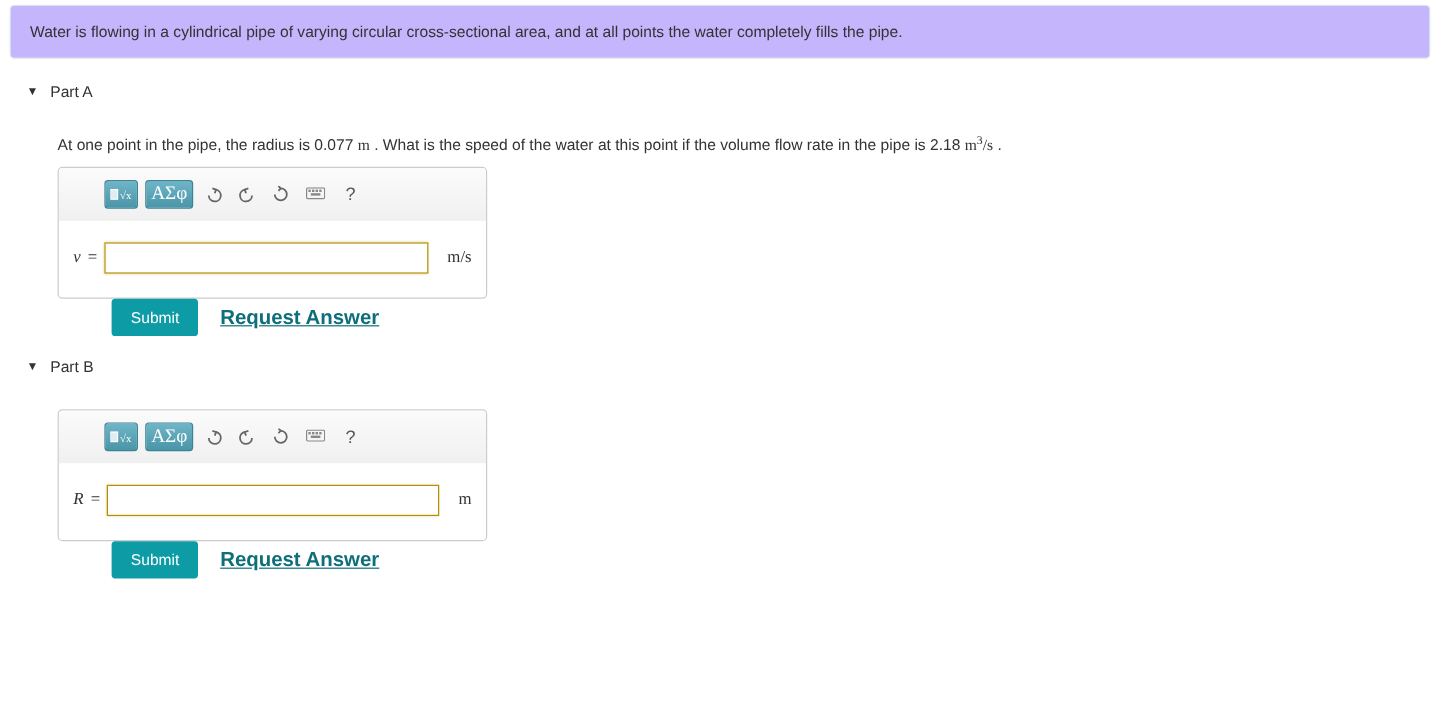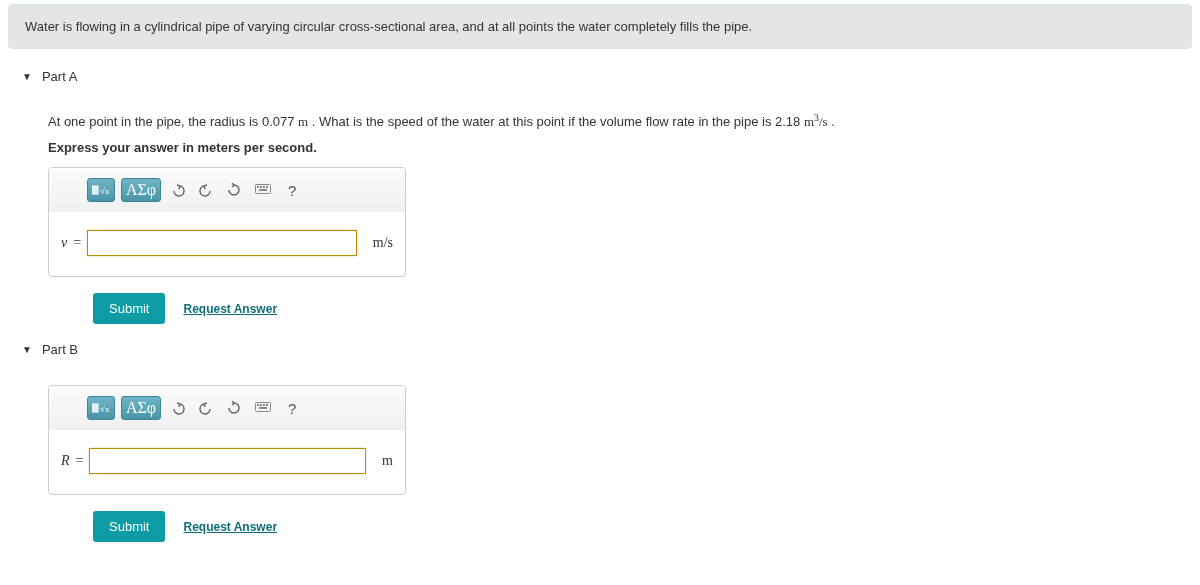--- a/index.html
+++ b/index.html
@@ -5,21 +5,21 @@
   * { box-sizing: border-box; }
   body {
     margin: 0;
     font-family: Arial, Helvetica, sans-serif;
     font-size: 13px;
     color: #333;
     background: #fff;
     padding: 4px 8px;
   }
   .intro-box {
-    background: #e5e5e5;
+    background: #c4b5fd;
     border: 1px solid #d6e9ee;
     border-radius: 4px;
     padding: 14px 16px;
     margin-bottom: 20px;
     color: #333;
   }
   .part {
     margin: 18px 0 0 0;
   }
   .part-header {
@@ -107,38 +107,37 @@
     font-size: 13px;
     box-shadow: 0 0 2px rgba(181,143,0,0.4);
   }
   .units {
     font-family: 'Times New Roman', serif;
     font-size: 14px;
     color: #333;
     margin-left: 10px;
   }
   .actions {
-    margin-top: 16px;
     display: flex;
     align-items: center;
     gap: 18px;
     padding-left: 45px;
   }
   .submit-btn {
     background: #0d9ba5;
     color: #fff;
     border: none;
     border-radius: 3px;
     padding: 8px 16px;
     font-size: 13px;
     cursor: pointer;
   }
   .req-link {
     color: #0d6f7a;
-    font-size: 12px;
+    font-size: 17px;
     font-weight: bold;
     text-decoration: underline;
     cursor: pointer;
   }
   sup { font-size: 0.75em; }
   .mathrm { font-family: 'Times New Roman', serif; }
 </style>
 </head>
 <body>
 
@@ -148,21 +147,20 @@
 
 <div class="part">
   <div class="part-header">
     <span class="chev">▼</span>
     <span class="part-title">Part A</span>
   </div>
   <div class="part-body">
     <div class="question-line">
       <span>At one point in the pipe, the radius is 0.077 </span><span class="mathrm">m</span><span> . What is the speed of the water at this point if the volume flow rate in the pipe is 2.18 </span><span class="mathrm"><span>m</span><sup>3</sup><span>/s</span></span><span> .</span>
     </div>
-    <div class="bold-line">Express your answer in meters per second.</div>
 
     <div class="answer-card">
       <div class="toolbar">
         <div class="tool-btn blue">
           <svg width="18" height="14" viewBox="0 0 18 14">
               <rect x="0" y="3" width="6" height="8" fill="#fff" opacity="0.8"></rect>
               <rect x="0" y="3" width="6" height="8" fill="none" stroke="#fff"></rect>
               <text x="8" y="11" font-size="9" font-family="Times New Roman" fill="#fff">√x</text>
             </svg>
         </div>

